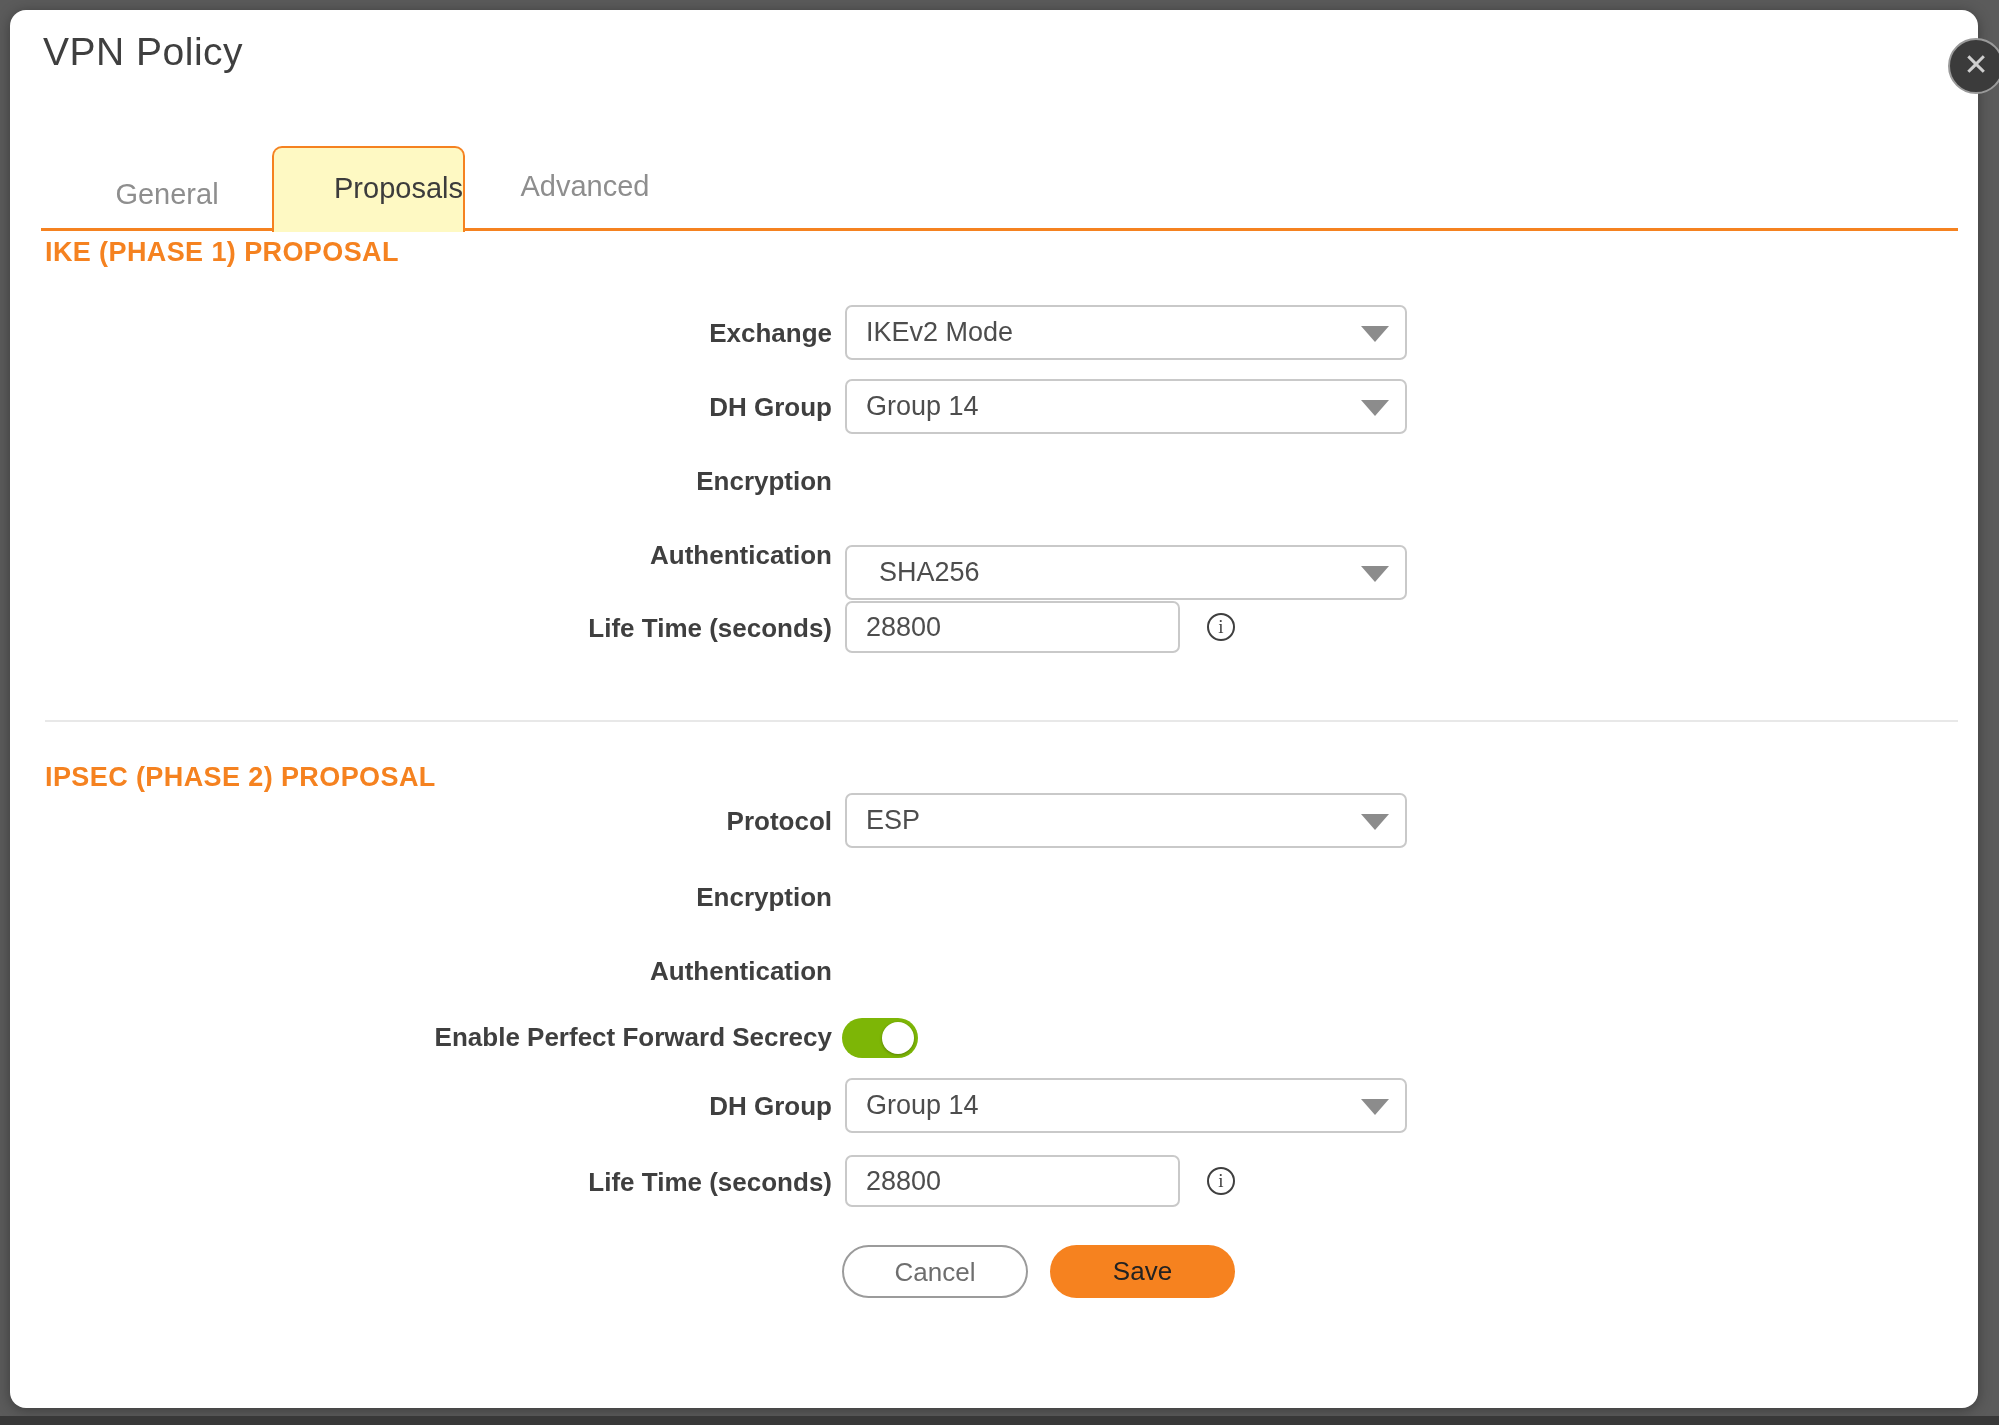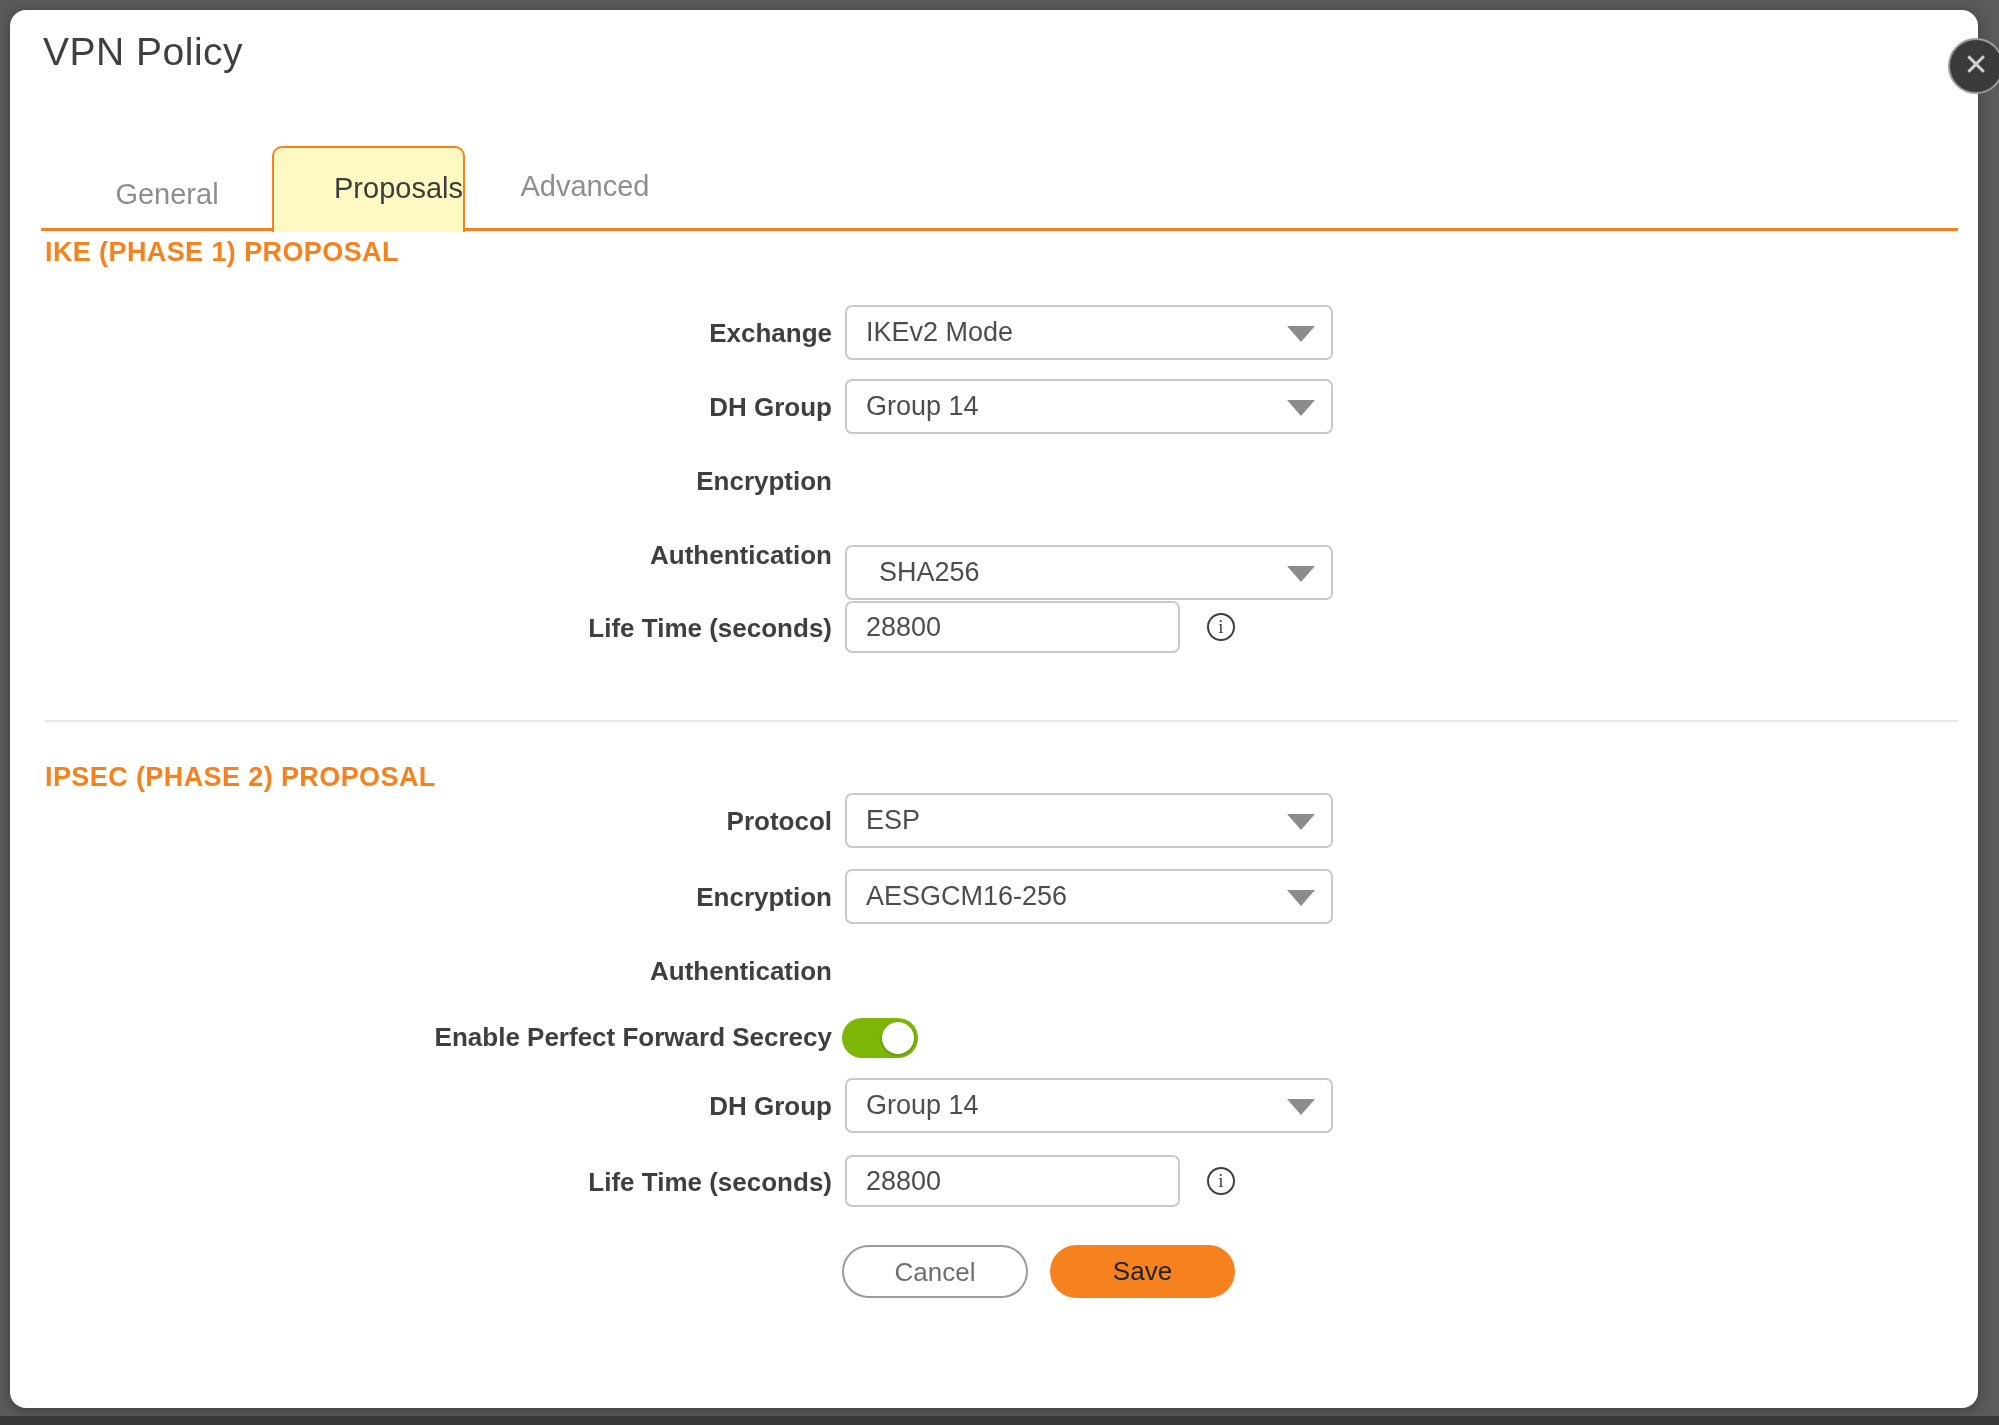--- a/index.html
+++ b/index.html
@@ -41,21 +41,21 @@
     position:absolute;left:35px;
     font-size:27px;font-weight:bold;color:#f58220;letter-spacing:.4px;
   }
   .divider{position:absolute;left:35px;top:710px;width:1913px;height:2px;background:#e8e8e8;}
   
   .row-label{
     position:absolute;left:0;width:795px;text-align:right;
     font-size:26px;font-weight:bold;color:#3f3f3f;margin-left:27px;
   }
   .select-box{
-    position:absolute;left:835px;width:488px;height:55px;box-sizing:border-box;
+    position:absolute;left:835px;width:562px;height:55px;box-sizing:border-box;
     background:#ffffff;border:2px solid #c9c9c9;border-radius:7px;
     font-size:27px;color:#4d4d4d;line-height:51px;padding-left:19px;cursor:pointer;
   }
   .select-box.disabled{
     background:#ededed;border-color:#d8d8d8;color:#b2b2b2;cursor:default;
   }
   .caret{
     position:absolute;right:16px;top:19px;width:0;height:0;
     border-left:14px solid transparent;border-right:14px solid transparent;
     border-top:16px solid #8c8c8c;
@@ -135,24 +135,20 @@
 
   <div class="section-heading" style="top:752px;">IPSEC (PHASE 2) PROPOSAL</div>
 
   <div class="row-label" style="top:796px;">Protocol</div>
   <div class="select-box" style="top:783px;">
     <span>ESP</span>
     <span class="caret"></span>
   </div>
 
   <div class="row-label" style="top:872px;">Encryption</div>
-  <div class="select-box" style="top:859px;">
-    <span>AESGCM16-256</span>
-    <span class="caret"></span>
-  </div>
 
   <div class="row-label" style="top:946px;">Authentication</div>
 
   <div class="row-label" style="top:1012px;">Enable Perfect Forward Secrecy</div>
   <div class="toggle">
     <span class="knob"></span>
   </div>
 
   <div class="row-label" style="top:1081px;">DH Group</div>
   <div class="select-box" style="top:1068px;">

